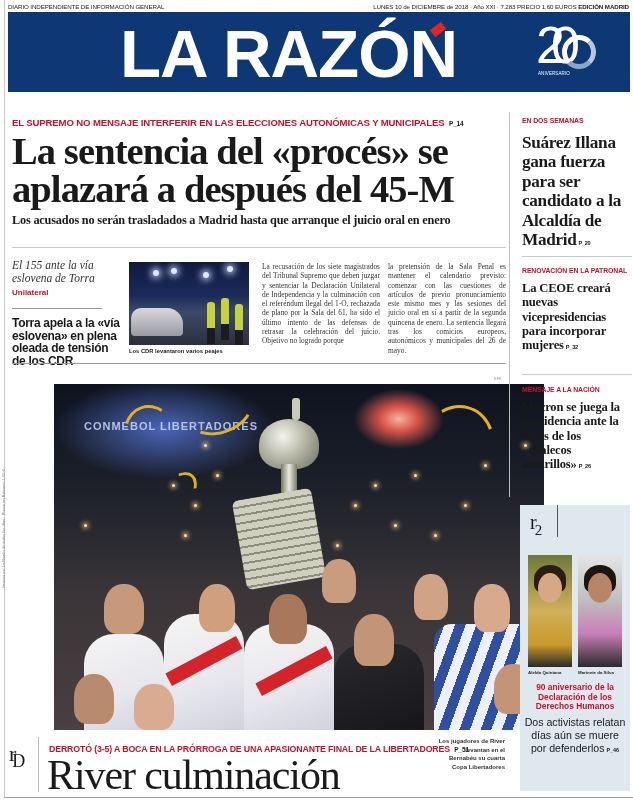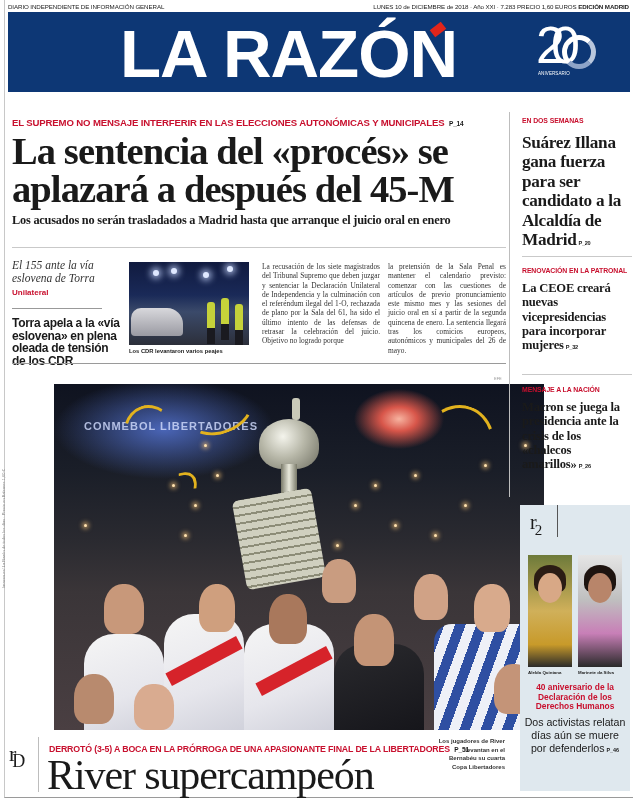--- a/index.html
+++ b/index.html
@@ -219,21 +219,21 @@
   <div class="player" style="left:80px; top:300px; width:40px; height:46px; background:#d9ab90;"></div>
   <div class="player" style="left:440px; top:280px; width:40px; height:50px; background:#c49478;"></div>
 </div>
 
 <div class="rd-logo"><span>r</span><sub>D</sub></div>
 <div class="rd-divider"></div>
 <div class="kicker k2">
   <span>DERROTÓ (3-5) A BOCA EN LA PRÓRROGA DE UNA APASIONANTE  FINAL DE LA LIBERTADORES</span>
   <span class="pg">P_51</span>
 </div>
-<div class="h2">River supercampeón</div>
+<div class="h2">River culminación</div>
 <div class="hero-caption">Los jugadores de River levantan en el Bernabéu su cuarta Copa Libertadores</div>
 
 <div class="rc-divider"></div>
 <div class="right-col">
   <div class="rc-block rc1">
     <div class="rc-kicker">EN DOS SEMANAS</div>
     <div class="rc-head"><span>Suárez Illana gana fuerza para ser candidato a la Alcaldía de Madrid</span><span class="pg">P_20</span></div>
   </div>
   <div class="rc-rule" style="top:156px;"></div>
 
@@ -255,15 +255,15 @@
   <div class="portrait p1">
     <div class="hair"></div>
       <div class="face"></div>
   </div>
   <div class="portrait p2">
     <div class="hair" style="background:#1e1410;"></div>
       <div class="face" style="background:#b8856a;"></div>
   </div>
   <div class="portrait-label pl1">Alelda Quintana</div>
   <div class="portrait-label pl2">Marinete da Silva</div>
-  <div class="r2-kicker">40 aniversario de la Declaración de los Derechos Humanos</div>
+  <div class="r2-kicker">90 aniversario de la Declaración de los Derechos Humanos</div>
   <div class="r2-head"><span>Dos activistas relatan días aún se muere por defenderlos</span><span class="pg">P_46</span></div>
 </div>
 
 </body></html>

